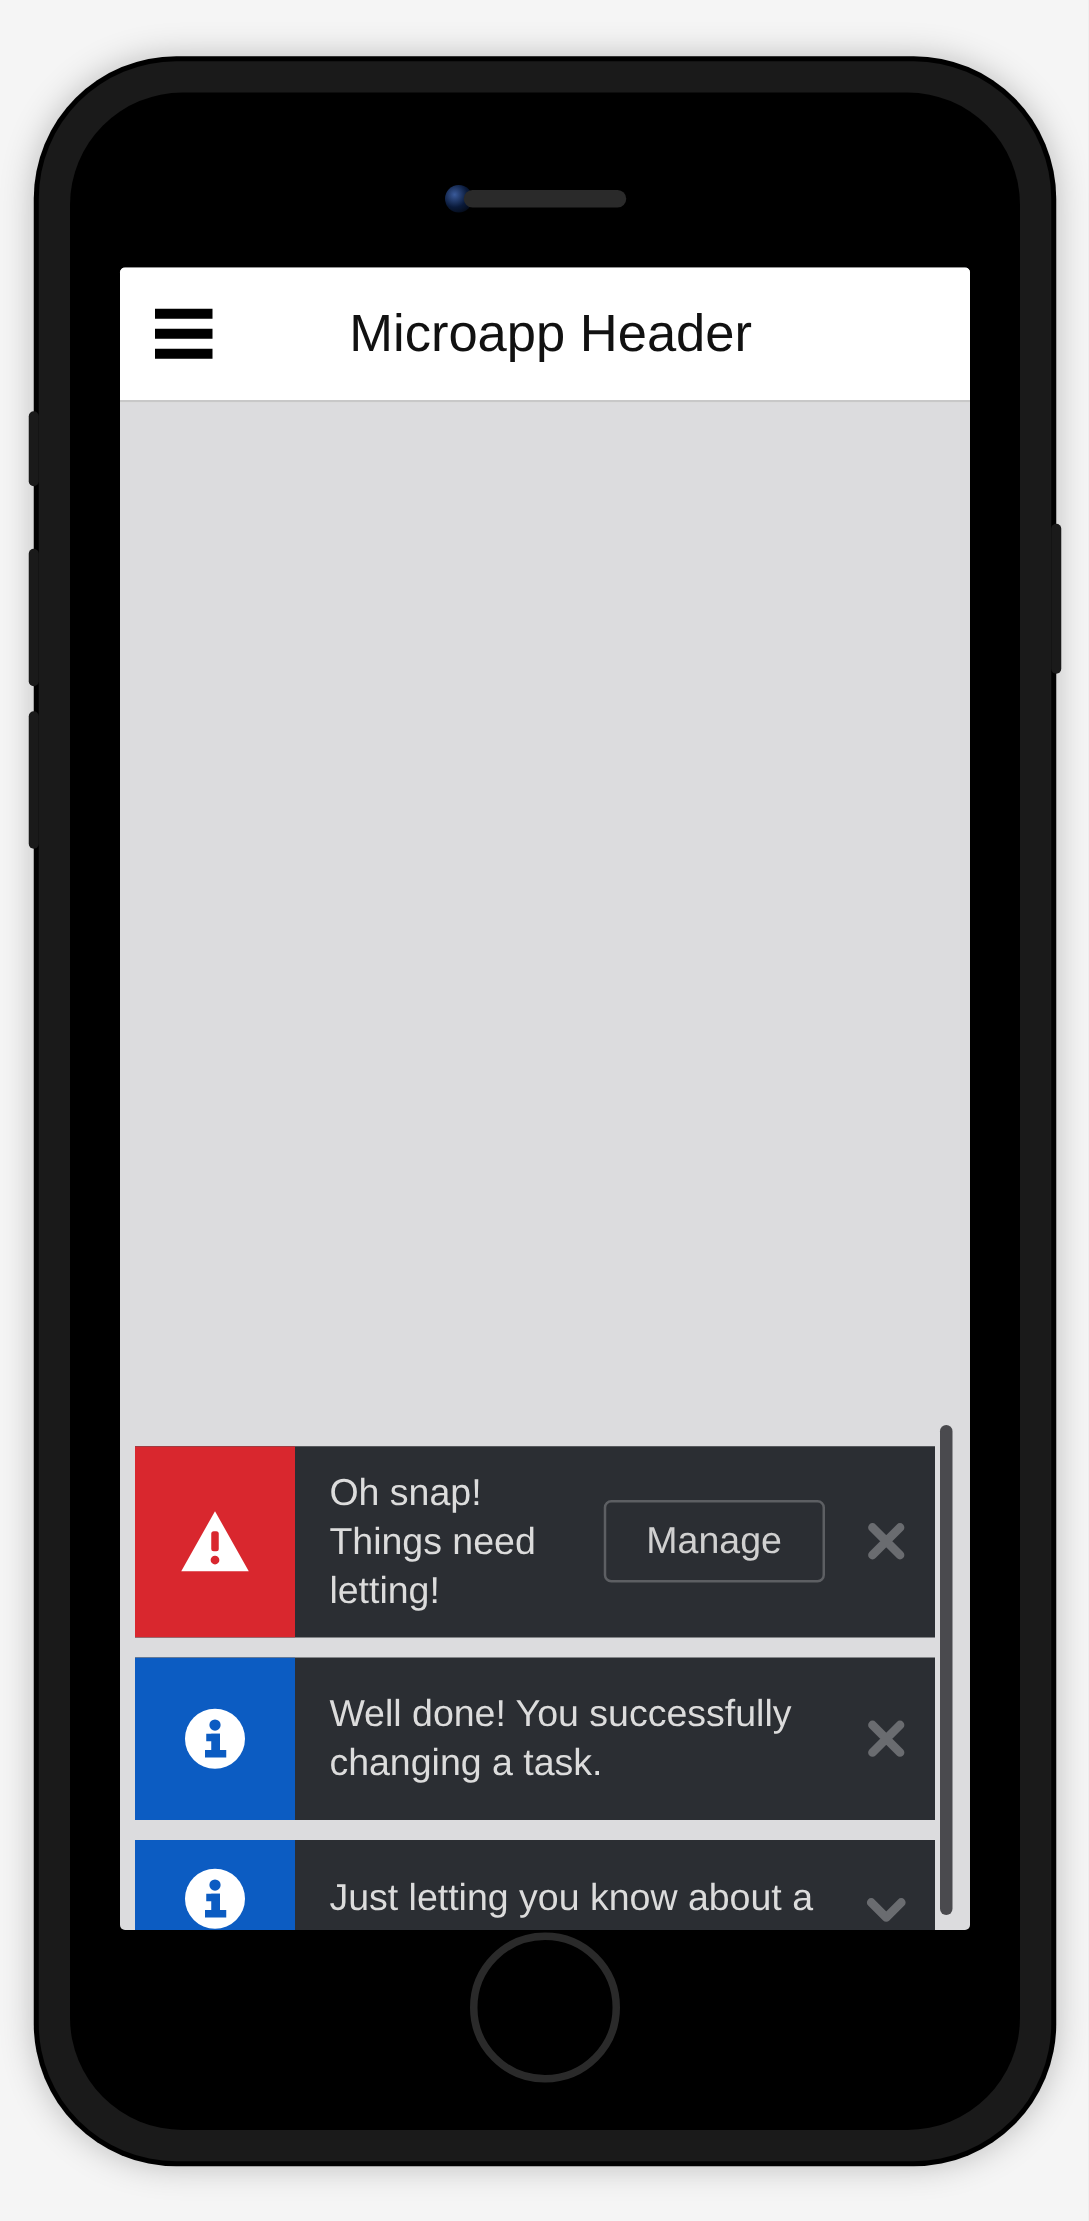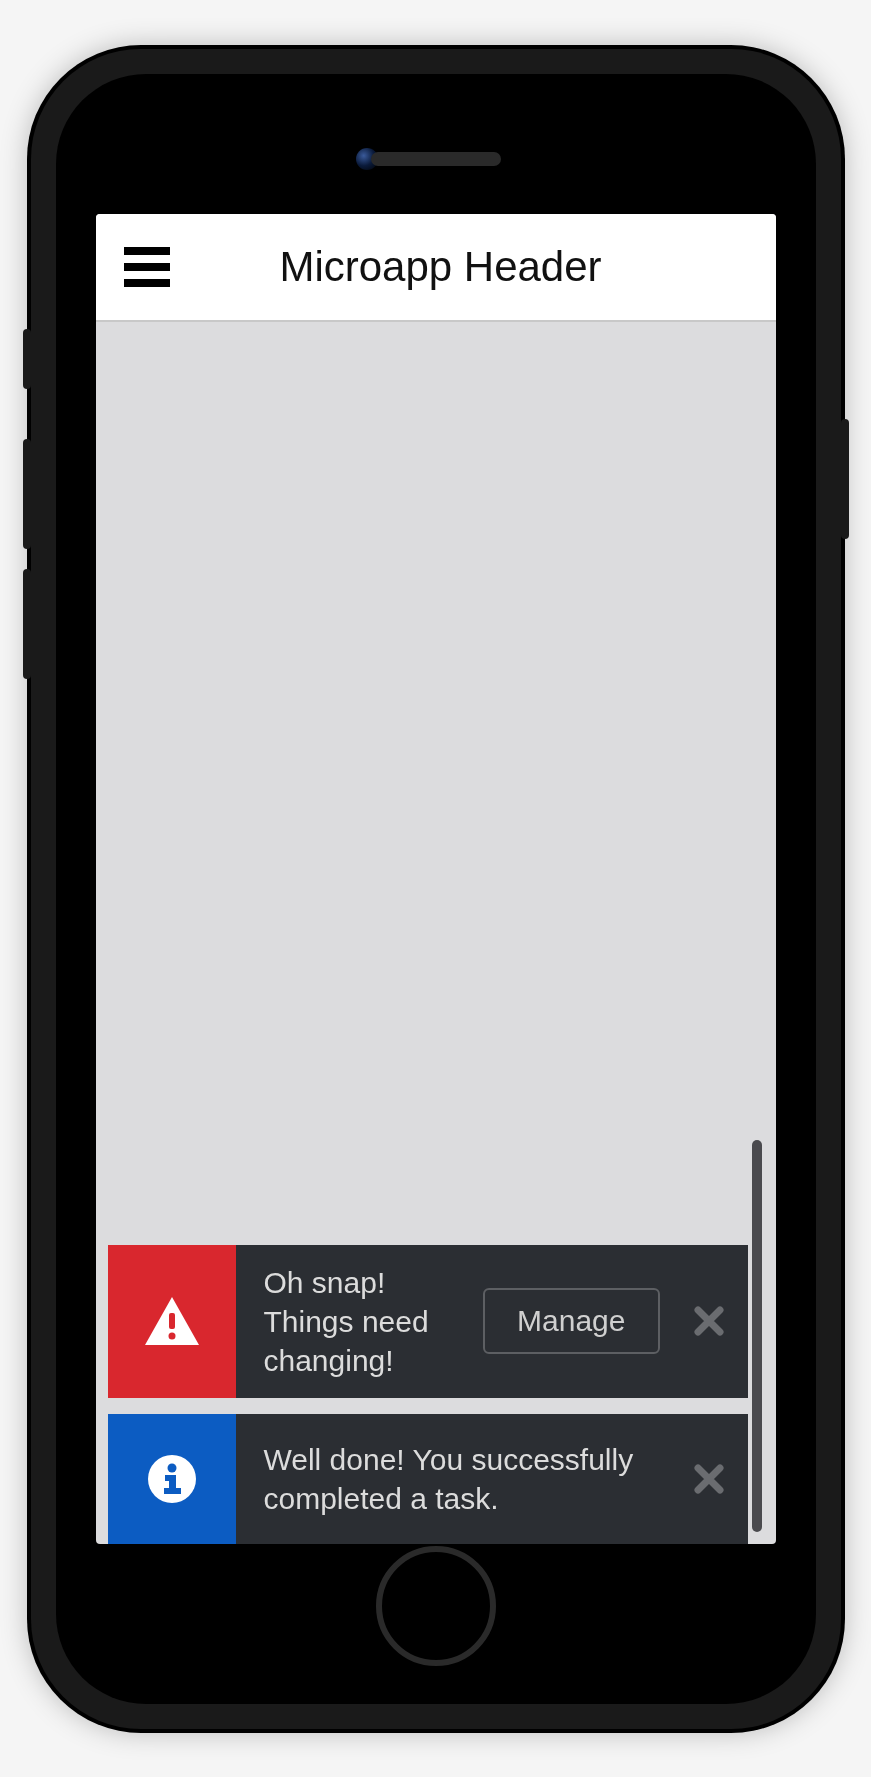--- a/index.html
+++ b/index.html
@@ -205,47 +205,64 @@
       <div class="toast-container">
 
         <div class="toast">
           <div class="toast-icon bg-red">
             <svg width="58" height="52" viewBox="0 0 58 52">
               <path d="M29 2 L56 50 L2 50 Z" fill="#fff"></path>
               <rect x="26" y="18" width="6" height="16" rx="2" fill="#d9272e"></rect>
               <circle cx="29" cy="41" r="3.5" fill="#d9272e"></circle>
             </svg>
           </div>
-          <div class="toast-body">Oh snap! Things need changing!</div>
+          <div class="toast-body">Oh snap! Things need letting!</div>
           <div class="toast-action">
             <button class="manage-btn">Manage</button>
           </div>
           <div class="toast-close">
             <svg width="30" height="30" viewBox="0 0 30 30">
               <path d="M4 4 L26 26 M26 4 L4 26" stroke="#6a6c70" stroke-width="7" stroke-linecap="round"></path>
             </svg>
           </div>
         </div>
 
         <div class="toast">
           <div class="toast-icon bg-blue">
             <svg width="50" height="50" viewBox="0 0 50 50">
               <circle cx="25" cy="25" r="24" fill="#fff"></circle>
               <circle cx="25" cy="14" r="4.5" fill="#0c5cc2"></circle>
               <rect x="18" y="21" width="11" height="6" fill="#0c5cc2"></rect>
               <rect x="22" y="21" width="7" height="17" fill="#0c5cc2"></rect>
               <rect x="17" y="34" width="17" height="6" fill="#0c5cc2"></rect>
             </svg>
           </div>
-          <div class="toast-body">Well done! You successfully completed a task.</div>
+          <div class="toast-body">Well done! You successfully changing a task.</div>
           <div class="toast-close">
             <svg width="30" height="30" viewBox="0 0 30 30">
               <path d="M4 4 L26 26 M26 4 L4 26" stroke="#6a6c70" stroke-width="7" stroke-linecap="round"></path>
             </svg>
           </div>
         </div>
 
+        <div class="toast toast-cut">
+          <div class="toast-icon bg-blue">
+            <svg width="50" height="50" viewBox="0 0 50 50" style="margin-top:22px">
+              <circle cx="25" cy="25" r="24" fill="#fff"></circle>
+              <circle cx="25" cy="14" r="4.5" fill="#0c5cc2"></circle>
+              <rect x="18" y="21" width="11" height="6" fill="#0c5cc2"></rect>
+              <rect x="22" y="21" width="7" height="17" fill="#0c5cc2"></rect>
+              <rect x="17" y="34" width="17" height="6" fill="#0c5cc2"></rect>
+            </svg>
+          </div>
+          <div class="toast-body" style="align-items:flex-end;padding-bottom:6px">Just letting you know about a</div>
+          <div class="toast-close" style="align-items:flex-end;padding-bottom:6px">
+            <svg width="32" height="20" viewBox="0 0 32 20">
+              <path d="M4 4 L16 16 L28 4" stroke="#6a6c70" stroke-width="7" stroke-linecap="round" stroke-linejoin="round" fill="none"></path>
+            </svg>
+          </div>
+        </div>
 
       </div>
 
     </div>
   </div>
 </div>
 
 </body></html>

